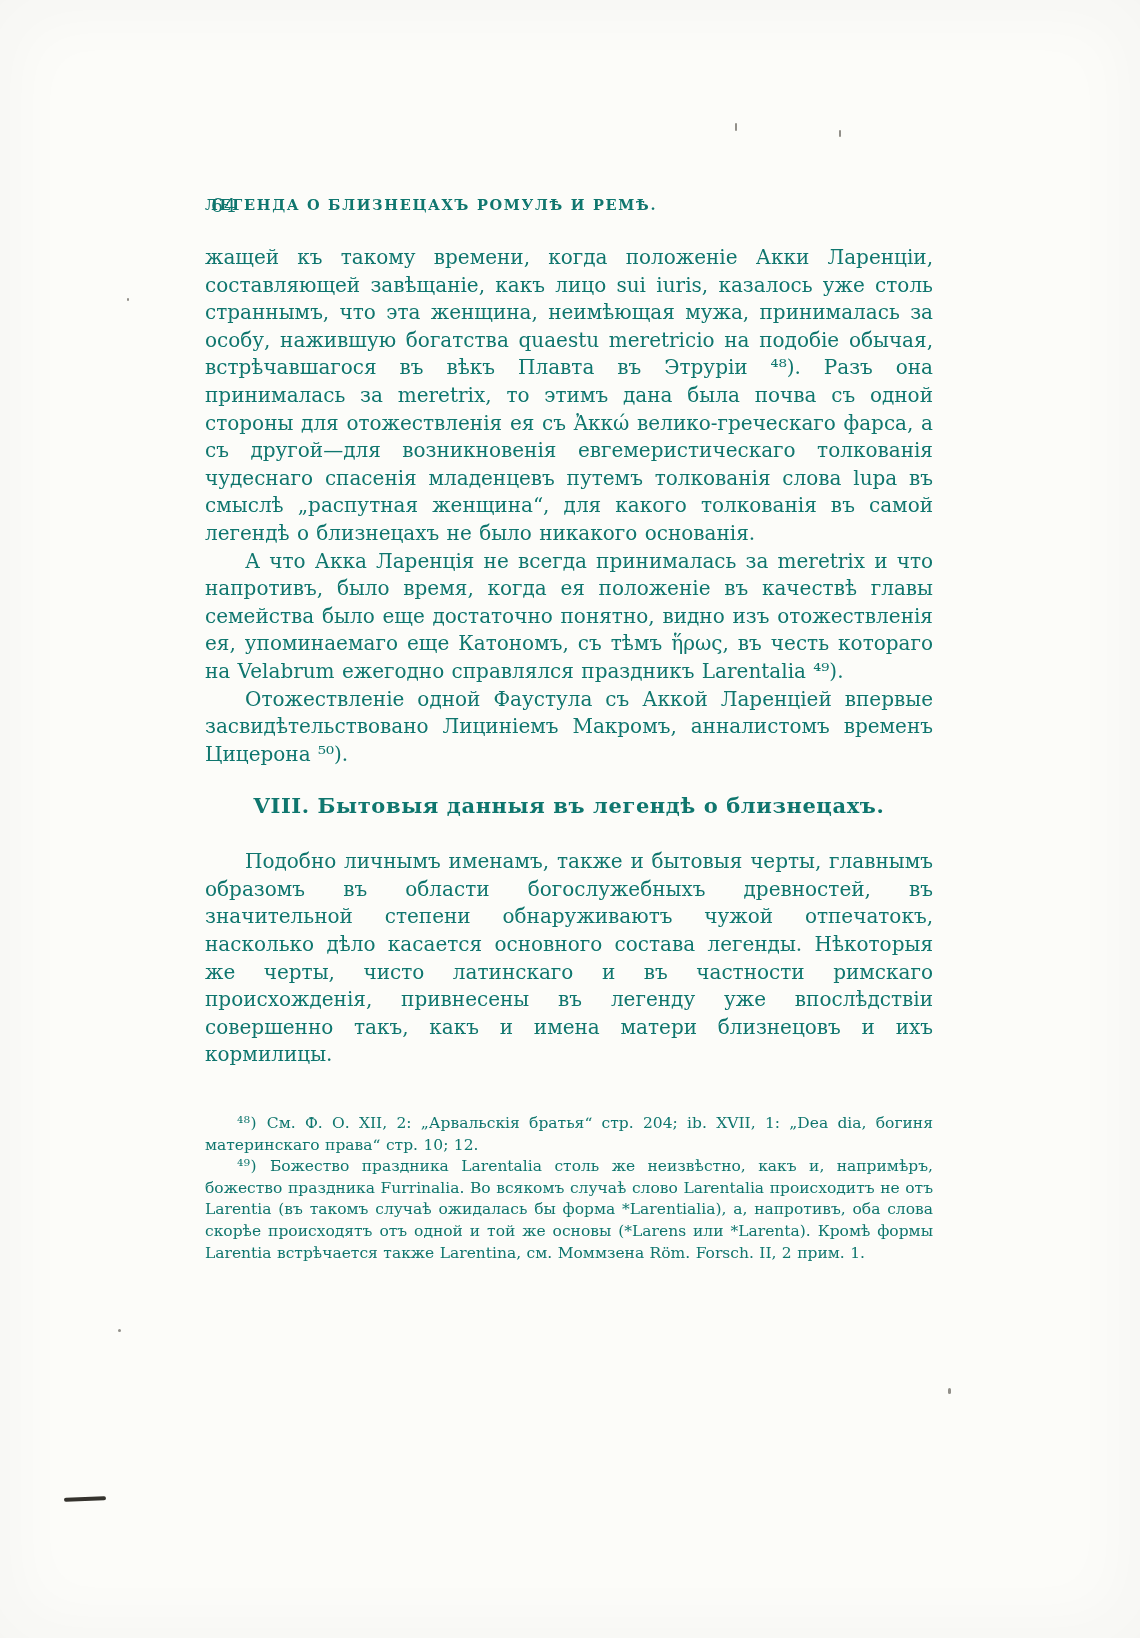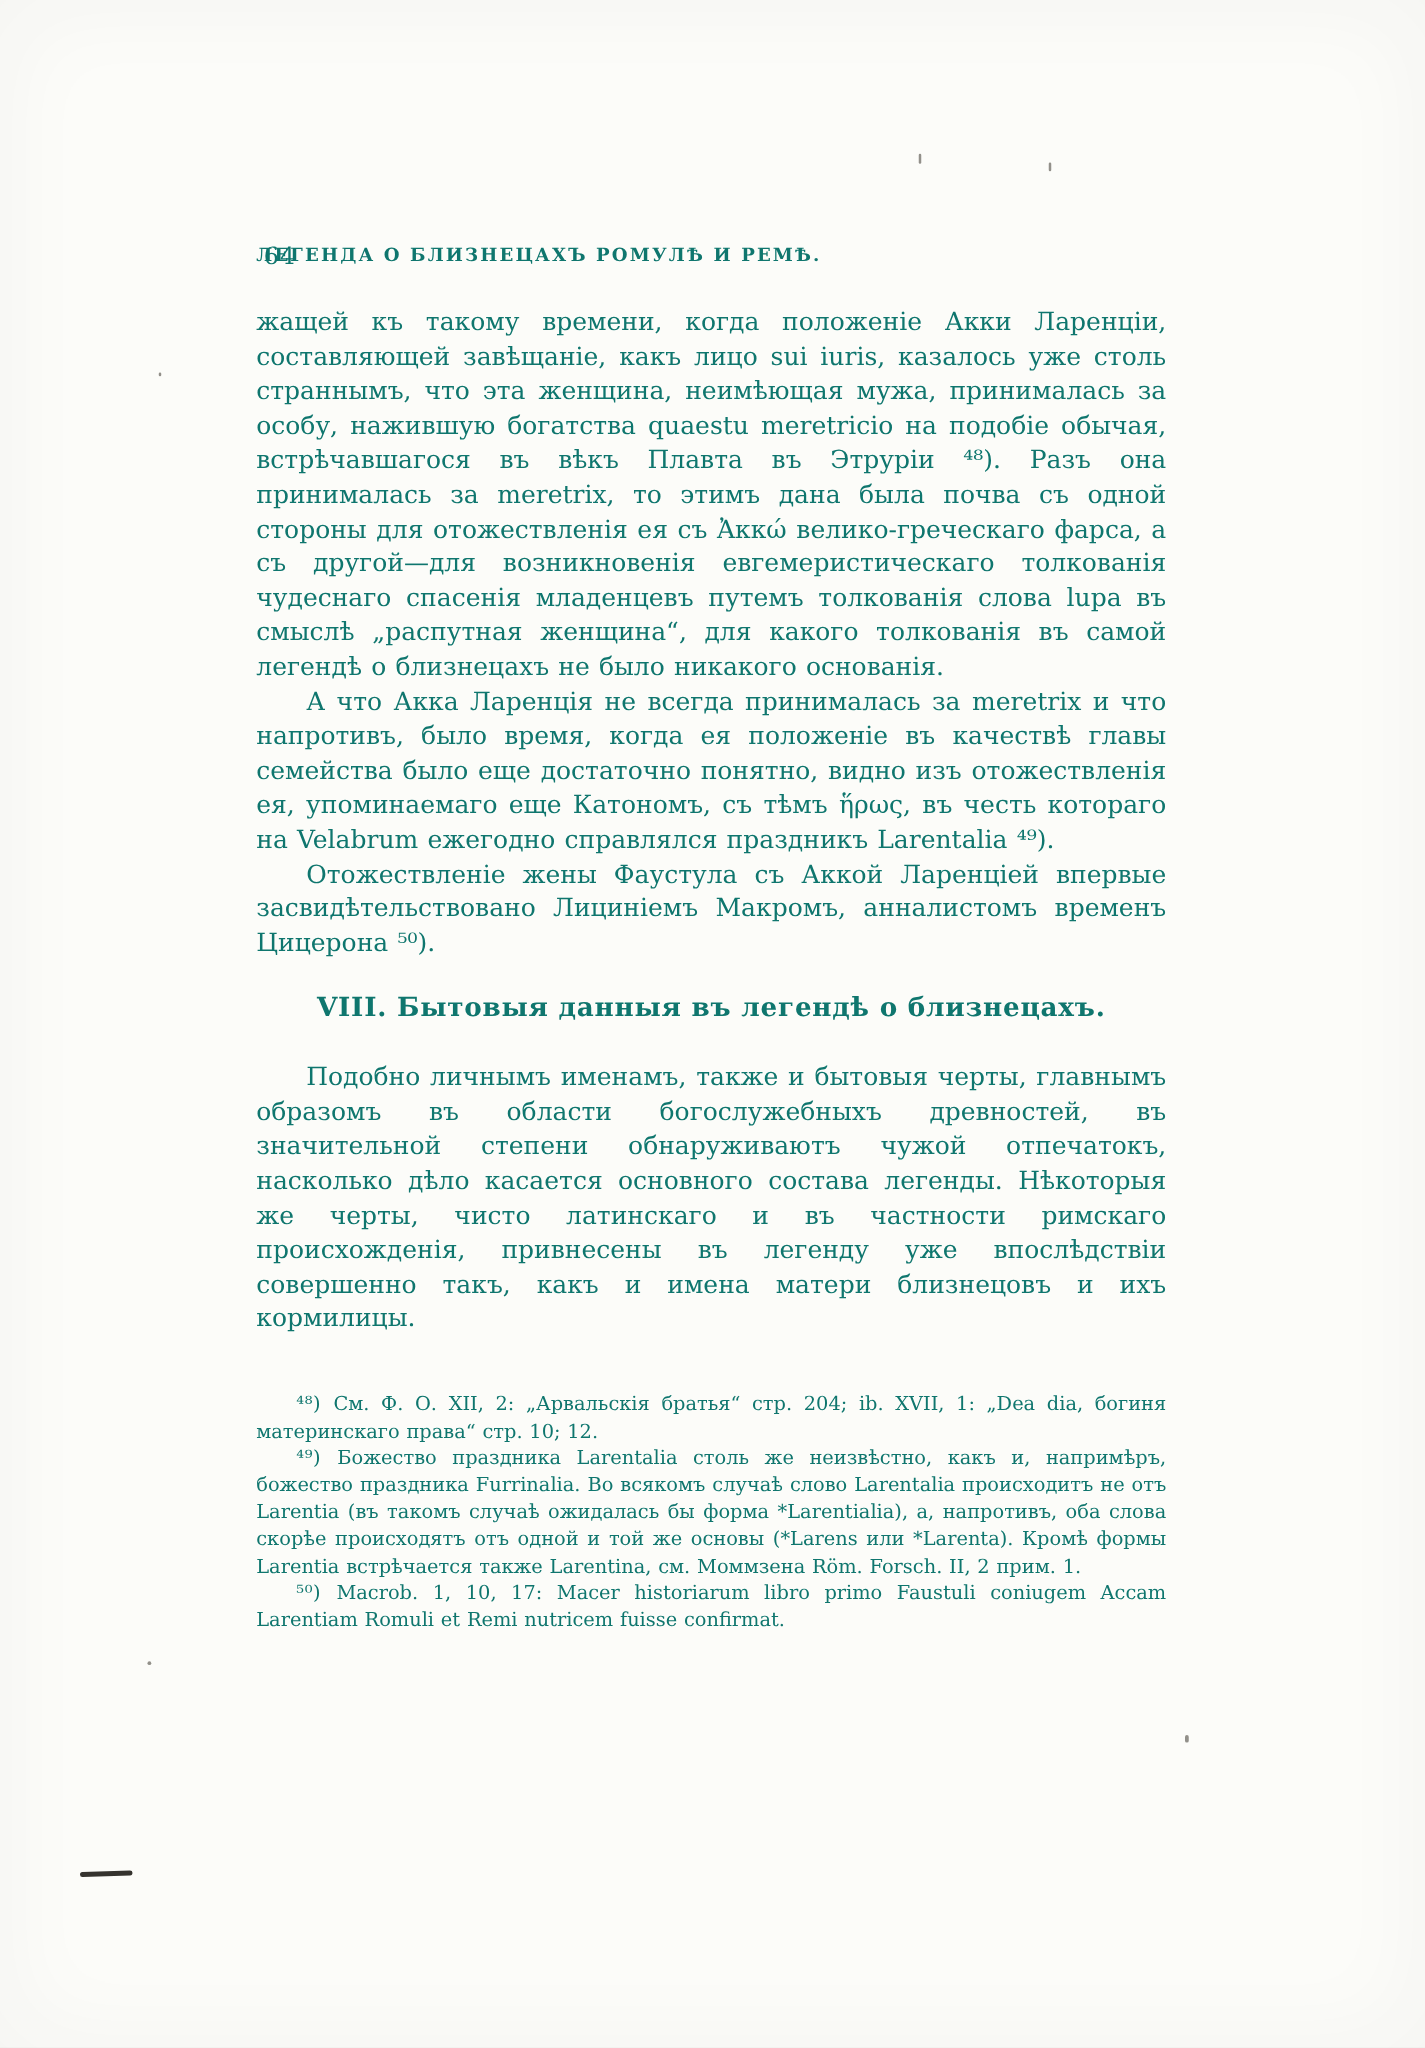--- a/index.html
+++ b/index.html
@@ -101,32 +101,31 @@
   <div class="content">
 
     <div class="header-row">
       <span class="page-number">64</span>
       <span class="running-header">ЛЕГЕНДА О БЛИЗНЕЦАХЪ РОМУЛѢ И РЕМѢ.</span>
     </div>
 
     <div class="bodytext">
       <p class="continuation">жащей къ такому времени, когда положеніе Акки Ларенціи, составляющей завѣщаніе, какъ лицо sui iuris, казалось уже столь страннымъ, что эта женщина, неимѣющая мужа, принималась за особу, нажившую богатства quaestu meretricio на подобіе обычая, встрѣчавшагося въ вѣкъ Плавта въ Этруріи ⁴⁸). Разъ она принималась за meretrix, то этимъ дана была почва съ одной стороны для отожествленія ея съ Ἀκκώ велико-греческаго фарса, а съ другой—для возникновенія евгемеристическаго толкованія чудеснаго спасенія младенцевъ путемъ толкованія слова lupa въ смыслѣ „распутная женщина“, для какого толкованія въ самой легендѣ о близнецахъ не было никакого основанія.</p>
       <p>А что Акка Ларенція не всегда принималась за meretrix и что напротивъ, было время, когда ея положеніе въ качествѣ главы семейства было еще достаточно понятно, видно изъ отожествленія ея, упоминаемаго еще Катономъ, съ тѣмъ ἥρως, въ честь котораго на Velabrum ежегодно справлялся праздникъ Larentalia ⁴⁹).</p>
-      <p>Отожествленіе жены Фаустула съ Аккой Ларенціей впервые засвидѣтельствовано Лициніемъ Макромъ, анналистомъ временъ Цицерона ⁵⁰).</p>
+      <p>Отожествленіе одной Фаустула съ Аккой Ларенціей впервые засвидѣтельствовано Лициніемъ Макромъ, анналистомъ временъ Цицерона ⁵⁰).</p>
 
       <h2 class="section-heading">VIII. Бытовыя данныя въ легендѣ о близнецахъ.</h2>
 
       <p>Подобно личнымъ именамъ, также и бытовыя черты, главнымъ образомъ въ области богослужебныхъ древностей, въ значительной степени обнаруживаютъ чужой отпечатокъ, насколько дѣло касается основного состава легенды. Нѣкоторыя же черты, чисто латинскаго и въ частности римскаго происхожденія, привнесены въ легенду уже впослѣдствіи совершенно такъ, какъ и имена матери близнецовъ и ихъ кормилицы.</p>
 
     </div>
 
     <div class="footnotes">
       <p class="footnote"><span class="fn-marker">⁴⁸) </span><span>См. Ф. О. XII, 2: „Арвальскія братья“ стр. 204; ib. XVII, 1: „Dea dia, богиня материнскаго права“ стр. 10; 12.</span></p>
       <p class="footnote"><span class="fn-marker">⁴⁹) </span><span>Божество праздника Larentalia столь же неизвѣстно, какъ и, напримѣръ, божество праздника Furrinalia. Во всякомъ случаѣ слово Larentalia происходитъ не отъ Larentia (въ такомъ случаѣ ожидалась бы форма *Larentialia), а, напротивъ, оба слова скорѣе происходятъ отъ одной и той же основы (*Larens или *Larenta). Кромѣ формы Larentia встрѣчается также Larentina, см. Моммзена Röm. Forsch. II, 2 прим. 1.</span></p>
-      <p class="footnote"><span class="fn-marker">⁵⁰) </span><span>Macrob. 1, 10, 17: Macer historiarum libro primo Faustuli coniugem Accam Larentiam Romuli et Remi nutricem fuisse confirmat.</span></p>
     </div>
 
   </div>
 
   <div class="print-mark"></div>
   <div class="speck speck-1"></div>
   <div class="speck speck-2"></div>
   <div class="speck speck-3"></div>
   <div class="speck speck-4"></div>
   <div class="speck speck-5"></div>

